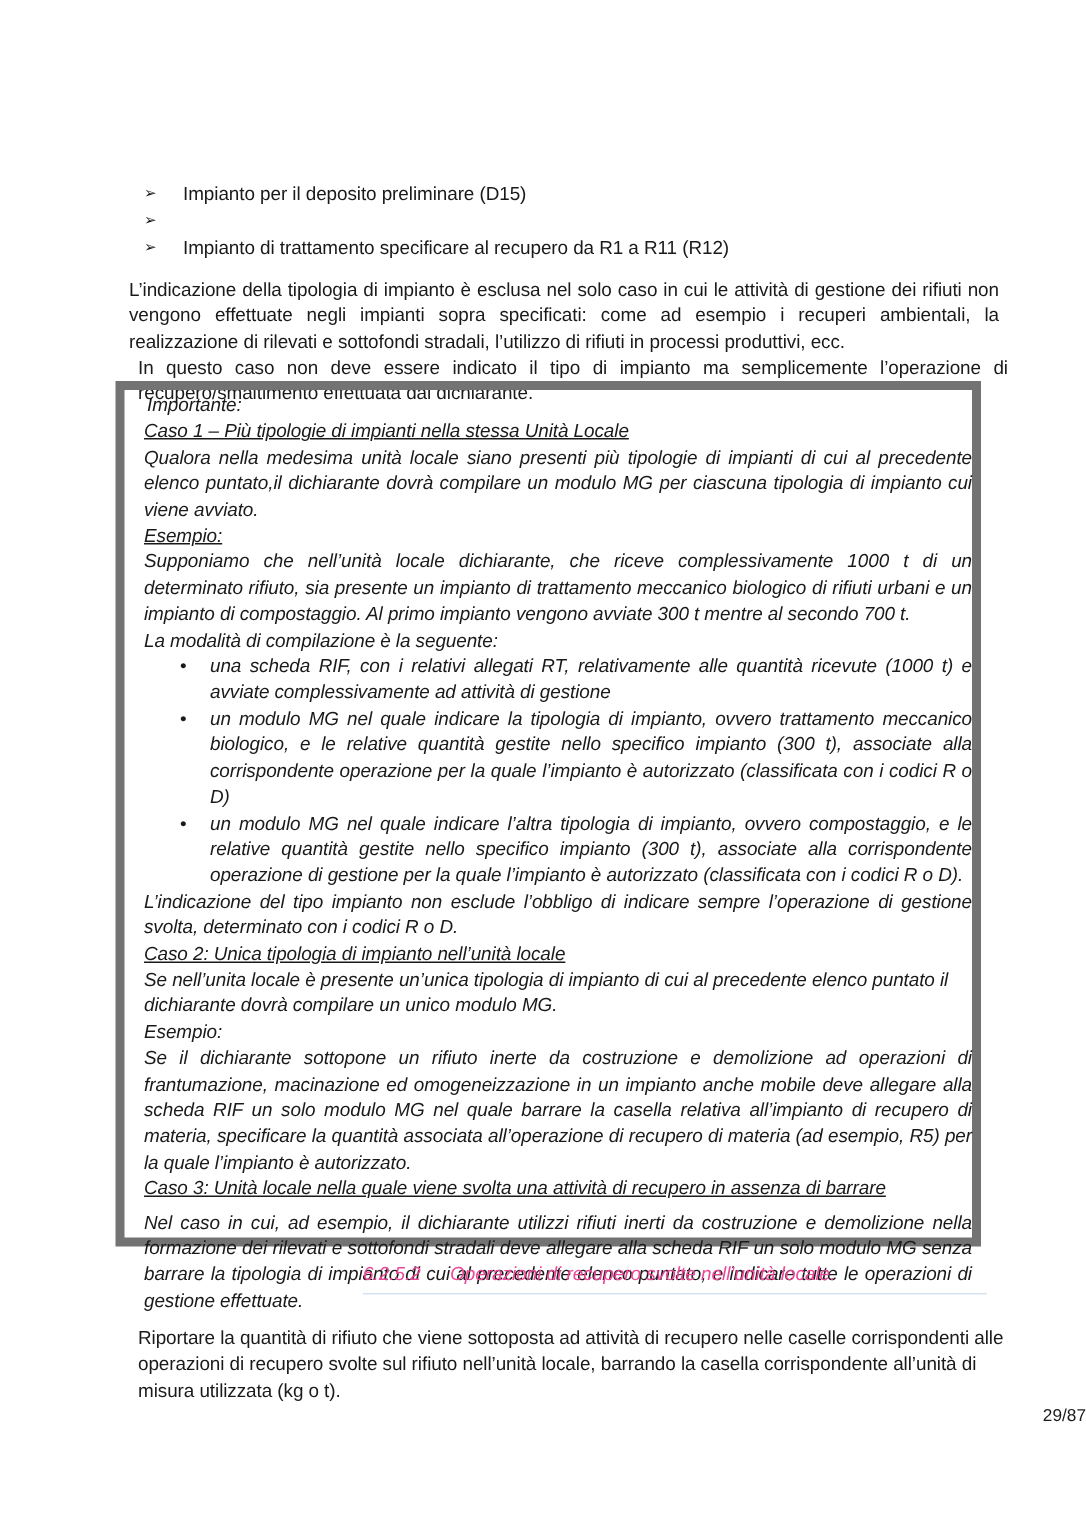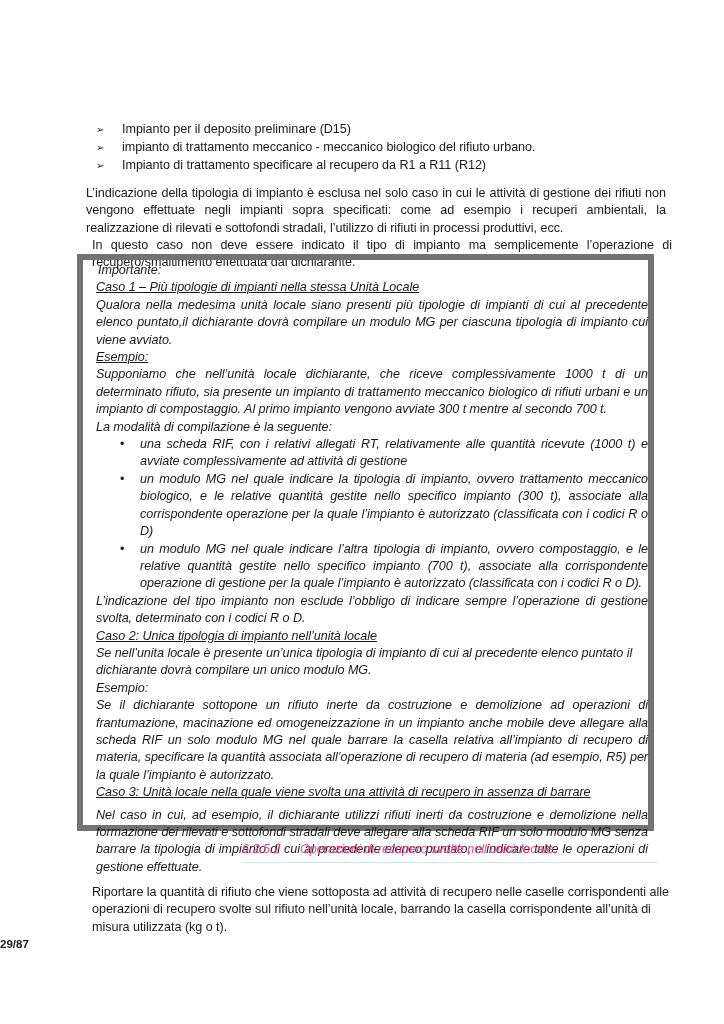--- a/index.html
+++ b/index.html
@@ -26,35 +26,34 @@
     .blist li { position: relative; padding-left: 44px; text-align: justify; }
     .blist .dot { position: absolute; left: 24px; top: 0; font-style: normal; }
     .gap { height: 5px; }
     .heading {
       position: absolute; left: 242px; top: 842px; width: 416px; height: 20px;
       color: #ec4899; font-style: italic; font-size: 12.6px;
       border-bottom: 1px solid #d6e3f1;
     }
     .heading .num { display: inline-block; width: 58px; }
     .para3 { position: absolute; left: 76px; top: 868px; width: 580px; }
-    .footer { position: absolute; left: 0; top: 938px; width: 724px; text-align: left; font-size: 11.5px; font-weight: bold; }
+    .footer { position: absolute; left: 0; top: 938px; width: 724px; text-align: right; font-size: 11.5px; }
   </style>
 </head>
 <body>
 
 <div class="page">
 
   <ul class="bullets text">
     <li>
       <span class="mark">➢</span>
       <span>Impianto per il deposito preliminare (D15)</span>
     </li>
     <li>
       <span class="mark">➢</span>
-      <span>impianto di trattamento meccanico -  meccanico biologico del rifiuto urbano.</span>
     </li>
     <li>
       <span class="mark">➢</span>
       <span>Impianto di trattamento specificare al recupero da R1 a R11 (R12)</span>
     </li>
   </ul>
 
   <p class="para1 text" style="margin:10px">L’indicazione della tipologia di impianto è esclusa nel solo caso in cui le attività di gestione dei rifiuti non vengono effettuate negli impianti sopra specificati: come ad esempio i recuperi ambientali, la realizzazione di rilevati e sottofondi stradali, l’utilizzo di rifiuti in processi produttivi, ecc.</p>
   <p class="para2 text" style="margin:16px">In questo caso non deve essere indicato il tipo di impianto ma semplicemente l’operazione di recupero/smaltimento effettuata dal dichiarante.</p>
 
@@ -71,21 +70,21 @@
         <li>
           <span class="dot">•</span>
           <span>una scheda RIF, con i relativi allegati RT, relativamente alle quantità ricevute (1000 t) e avviate complessivamente ad attività di gestione</span>
         </li>
         <li>
           <span class="dot">•</span>
           <span>un modulo MG nel quale indicare la tipologia di impianto, ovvero trattamento meccanico biologico, e le relative quantità gestite nello specifico impianto (300 t), associate alla corrispondente operazione per la quale l’impianto è autorizzato (classificata con i codici R o D)</span>
         </li>
         <li>
           <span class="dot">•</span>
-          <span>un modulo MG nel quale indicare l’altra tipologia di impianto, ovvero compostaggio, e le relative quantità gestite nello specifico impianto (700 t), associate alla corrispondente operazione di gestione per la quale l’impianto è autorizzato (classificata con i codici R o D).</span>
+          <span>un modulo MG nel quale indicare l’altra tipologia di impianto, ovvero compostaggio, e le relative quantità gestite nello specifico impianto (300 t), associate alla corrispondente operazione di gestione per la quale l’impianto è autorizzato (classificata con i codici R o D).</span>
         </li>
       </ul>
       <div class="just">L’indicazione del tipo impianto non esclude l’obbligo di indicare sempre l’operazione di gestione svolta, determinato con i codici R o D.</div>
 
       <div class="u">Caso 2: Unica tipologia di impianto nell’unità locale</div>
       <div>Se nell’unita locale è presente un’unica tipologia di impianto di cui al precedente elenco puntato il dichiarante dovrà compilare un unico modulo MG.</div>
       <div>Esempio:</div>
       <div class="just">Se il dichiarante sottopone un rifiuto inerte da costruzione e demolizione ad operazioni di frantumazione, macinazione ed omogeneizzazione in un impianto anche mobile deve allegare alla scheda RIF un solo modulo MG nel quale barrare la casella relativa all’impianto di recupero di materia, specificare la quantità associata all’operazione di recupero di materia (ad esempio, R5) per la quale l’impianto è autorizzato.</div>
 
       <div class="u">Caso 3: Unità locale nella quale viene svolta una attività di recupero in assenza di barrare</div>

